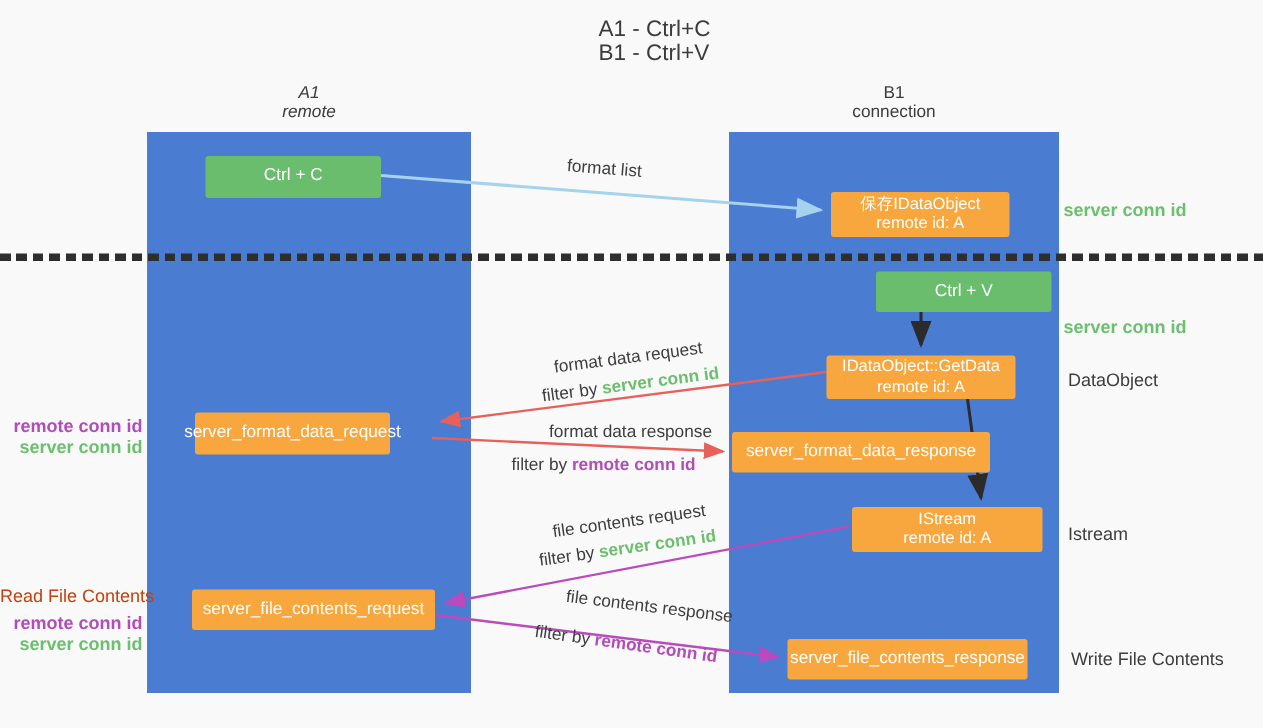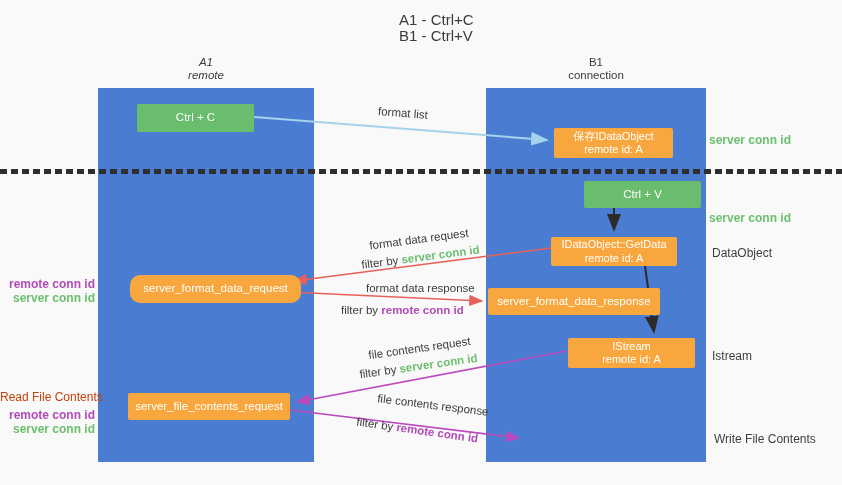--- a/index.html
+++ b/index.html
@@ -94,37 +94,40 @@
 
   <div class="box green" style="left:553px; top:181px; width:117px; height:27px;margin-left:31px;">
     <span>Ctrl + V</span>
   </div>
 
   <div class="box orange" style="left:551px; top:237px; width:126px; height:29px;align-items:center;">
     <span class="l2">IDataObject::GetData</span>
     <span class="l2">remote id: A</span>
   </div>
 
-  <div class="box orange" style="left:130px; top:275px; width:171px; height:28px;border-radius:10px;">
+  <div class="box orange" style="left:130px; top:275px; width:130px; height:28px;">
     <span>server_format_data_request</span>
   </div>
 
   <div class="box orange" style="left:488px; top:288px; width:172px; height:27px;">
     <span>server_format_data_response</span>
   </div>
 
   <div class="box orange" style="left:568px; top:338px; width:127px; height:30px;">
     <span class="l2">IStream</span>
     <span class="l2">remote id: A</span>
   </div>
 
   <div class="box orange" style="left:128px; top:393px; width:162px; height:27px;">
     <span>server_file_contents_request</span>
   </div>
 
+  <div class="box orange" style="left:525px; top:426px; width:160px; height:27px;">
+    <span>server_file_contents_response</span>
+  </div>
 
   <div class="alabel" style="left:378px; top:107px; transform:rotate(4.5deg);">format list</div>
 
   <div class="alabel" style="left:369px; top:233px; transform:rotate(-7.5deg);">format data request</div>
   <div class="alabel" style="left:361px; top:251px; transform:rotate(-7.5deg);">
     <span>filter by </span><span class="bold-green">server conn id</span>
   </div>
 
   <div class="alabel" style="left:366px; top:282px;">format data response</div>
   <div class="alabel" style="left:341px; top:304px;">

